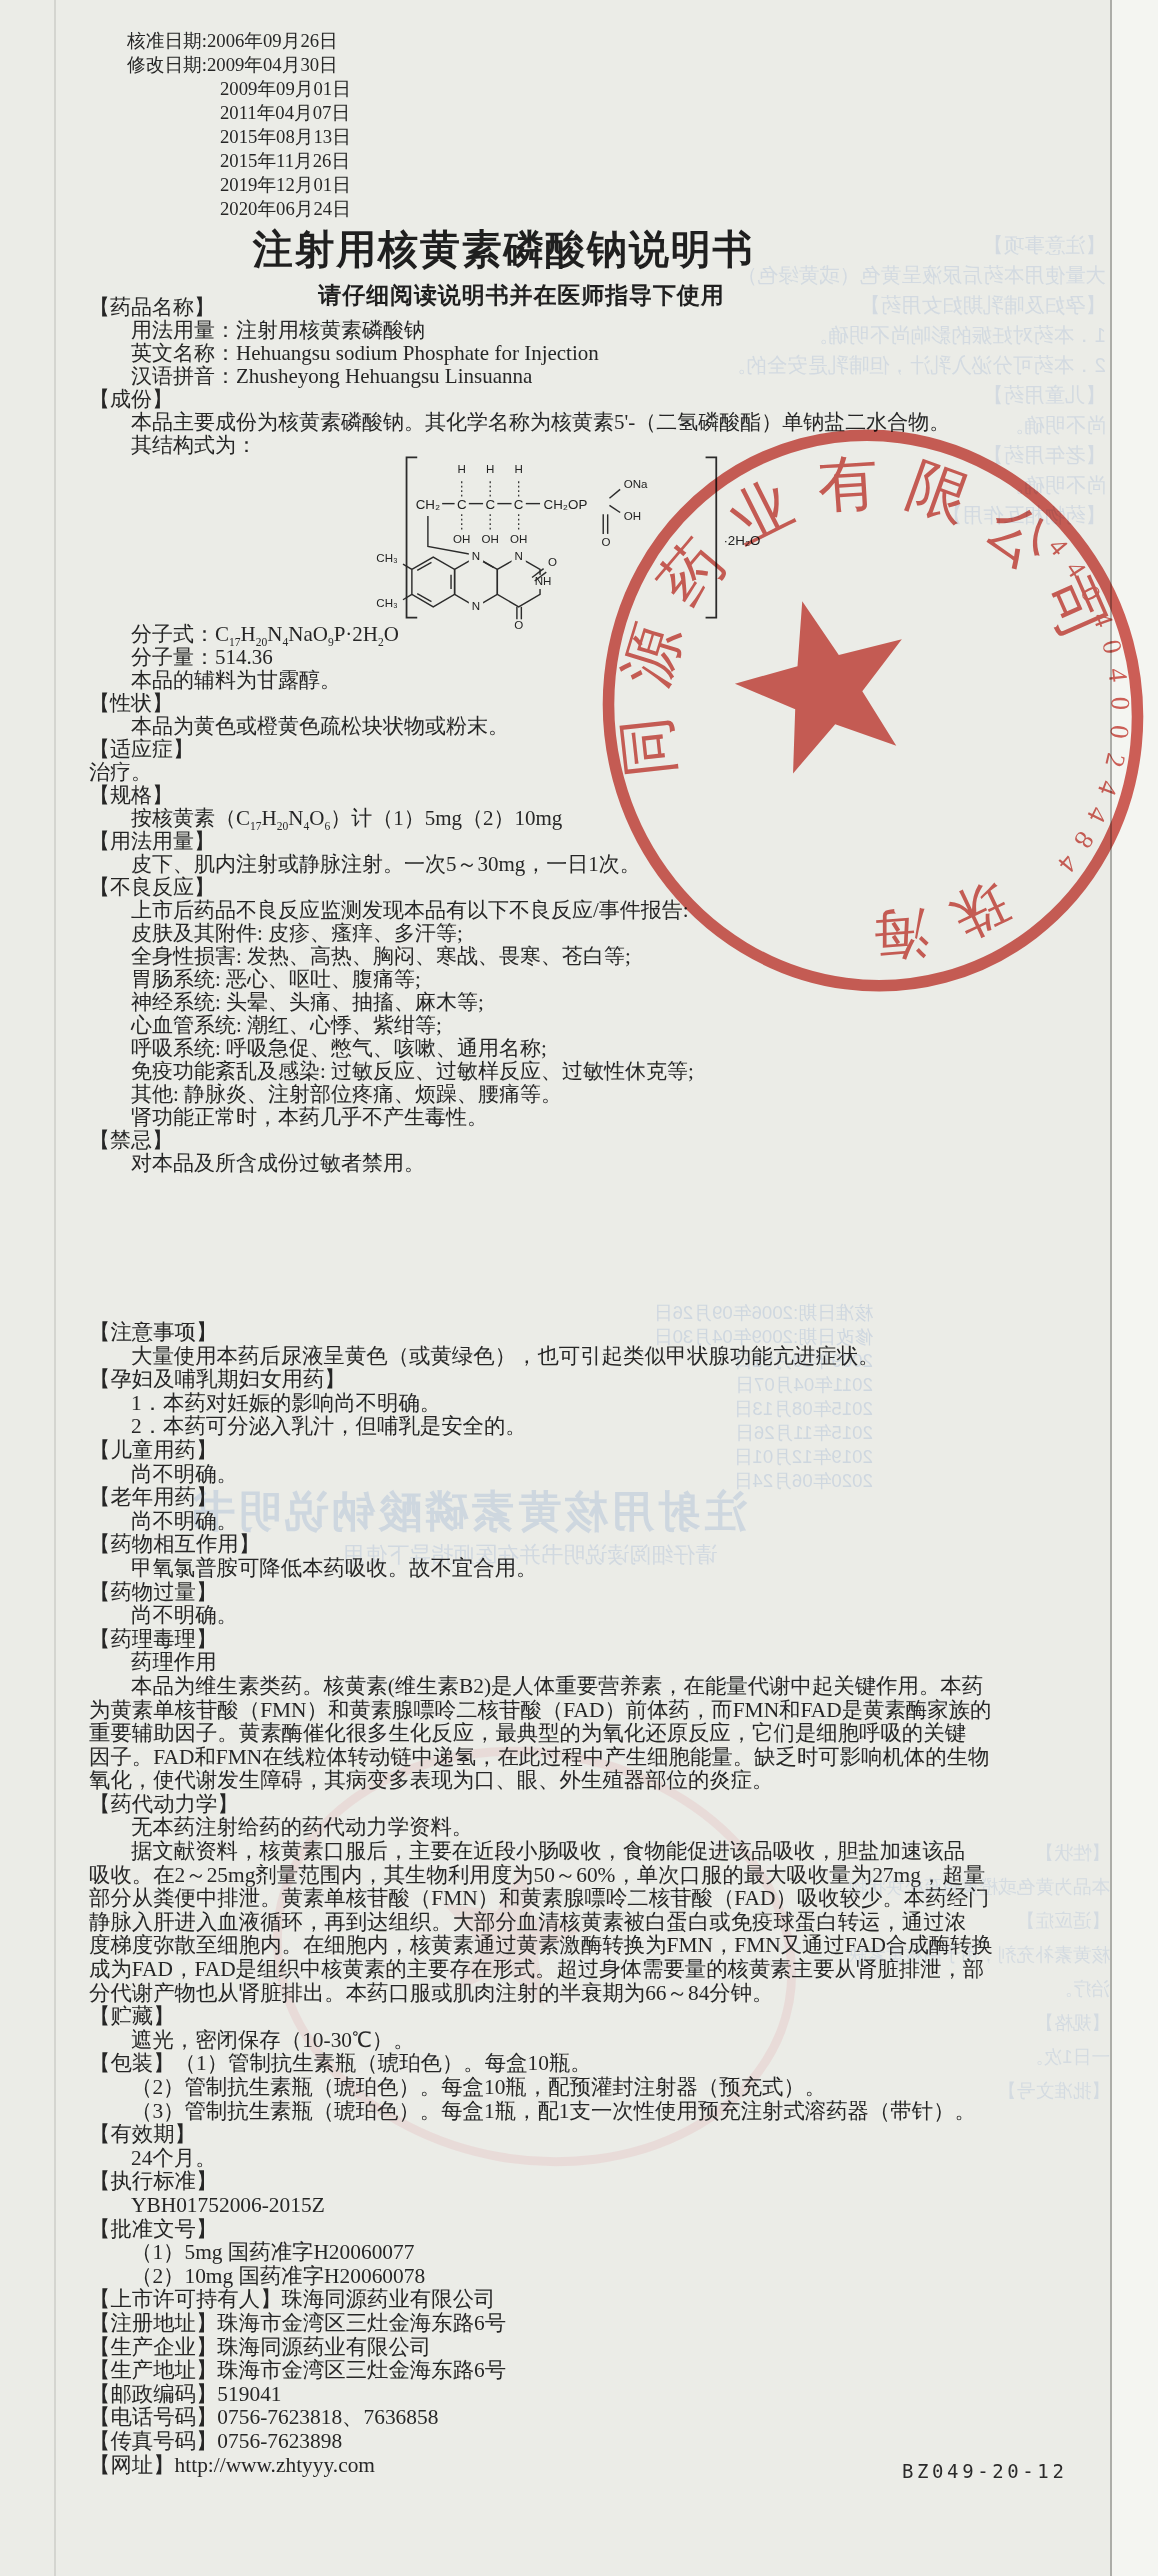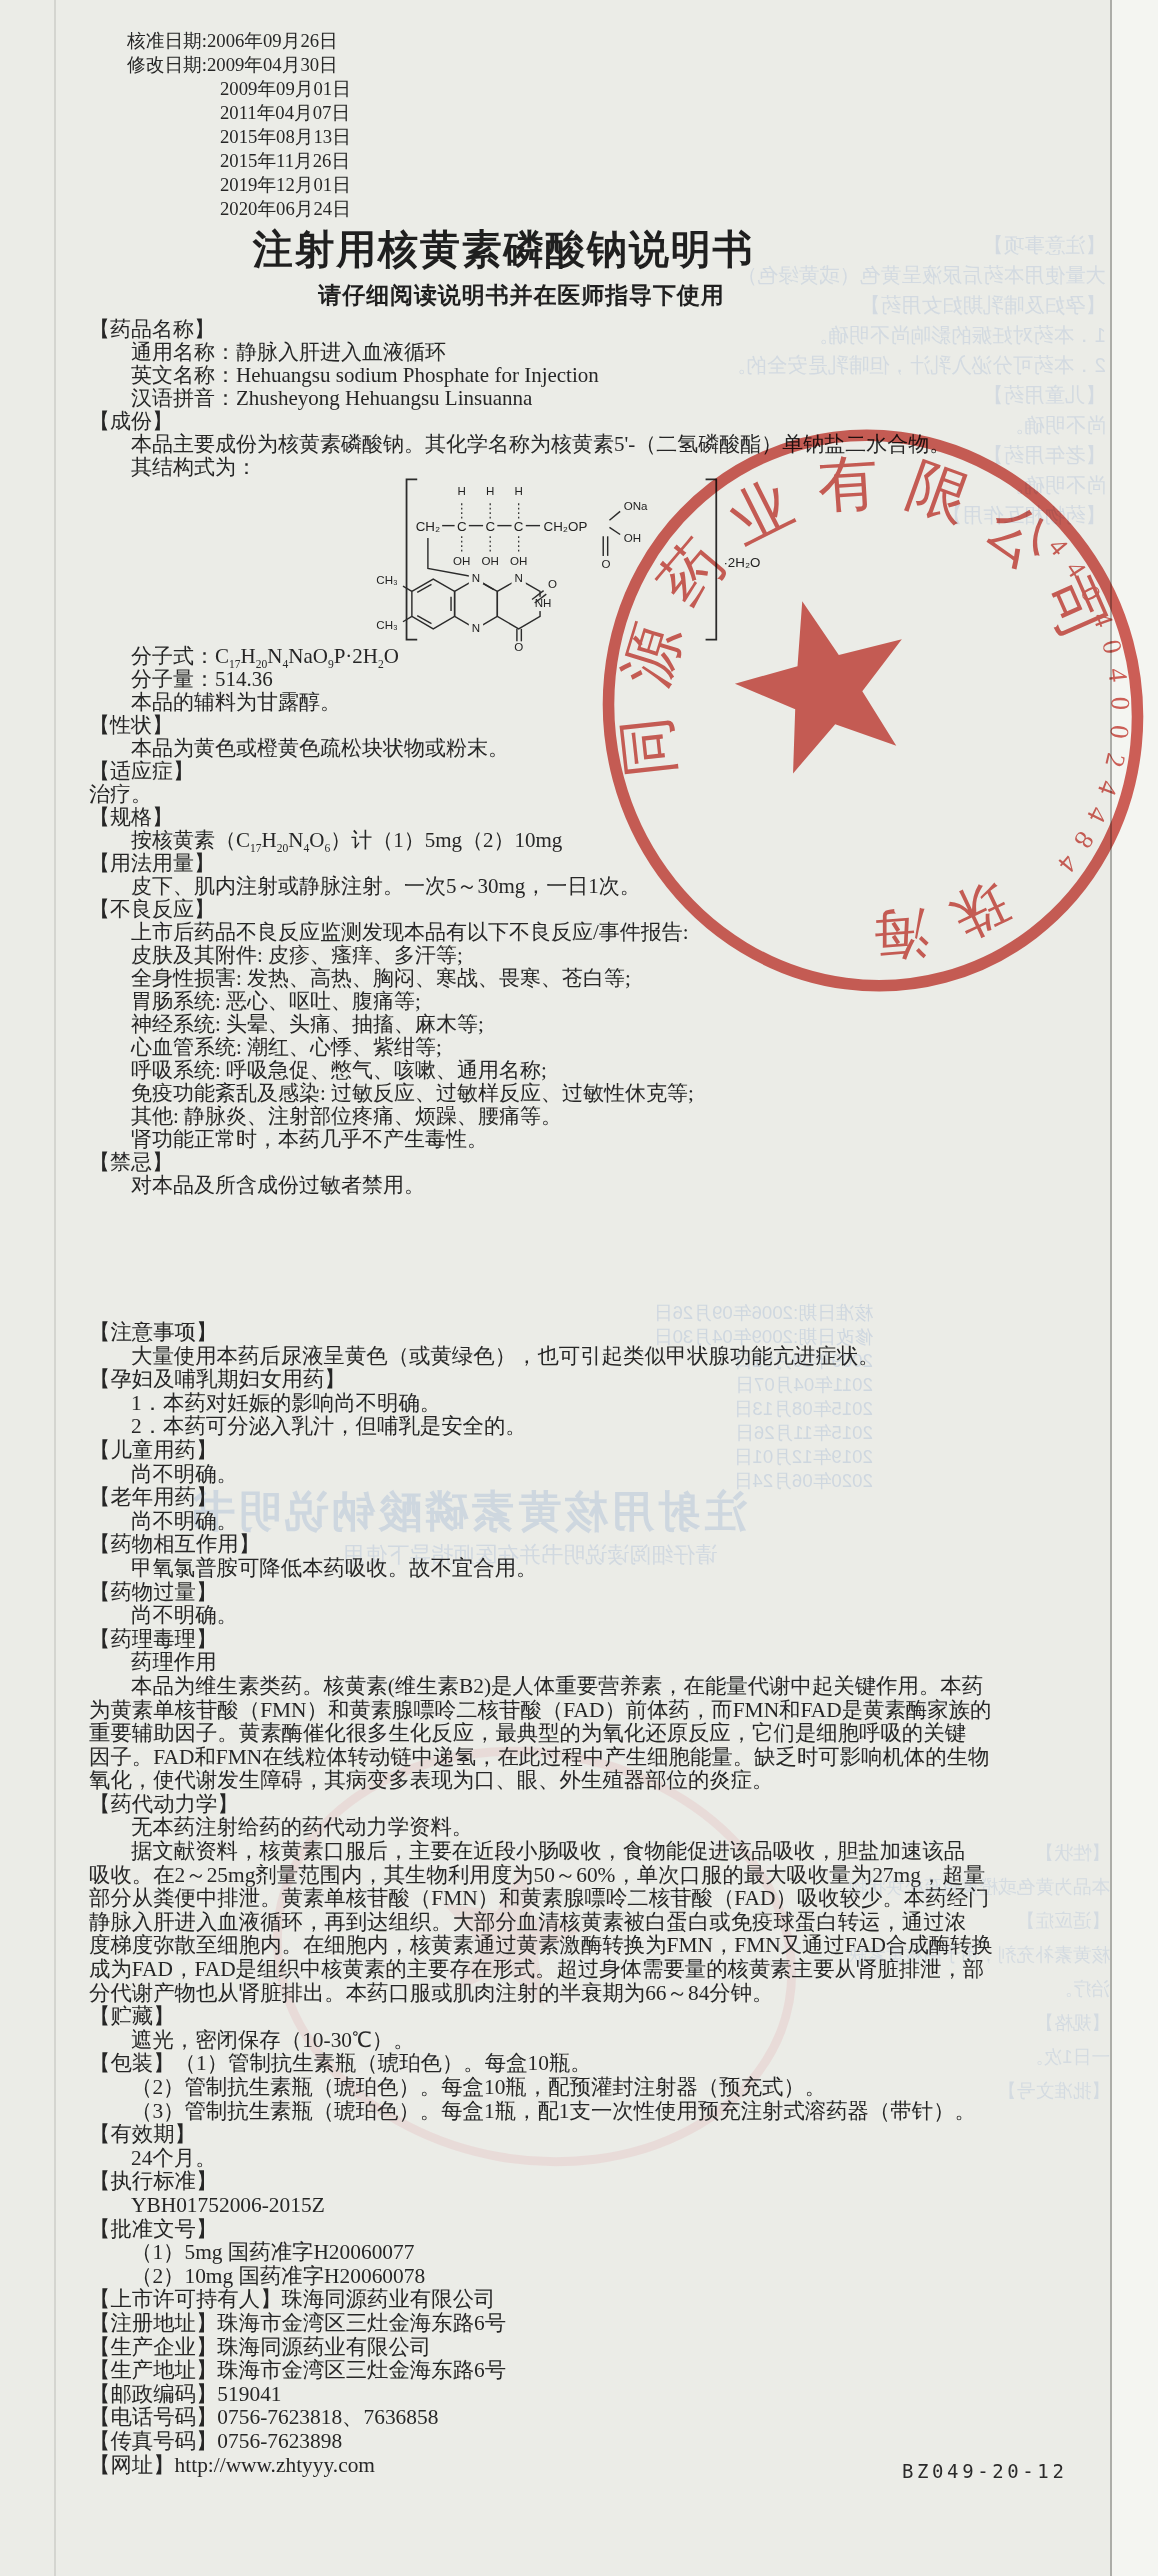--- a/index.html
+++ b/index.html
@@ -14,21 +14,21 @@
 
   .dates{position:absolute;left:127px;top:28.5px;font-size:18.7px;line-height:24px;white-space:nowrap;}
   .dates .d1{padding-left:93px;}
 
   .title{position:absolute;left:58px;top:225px;width:891px;margin:0;text-align:center;
     font-family:"Liberation Sans",sans-serif;font-weight:700;font-size:40px;line-height:48px;letter-spacing:1.8px;color:#1f1f1f;}
   .subtitle{position:absolute;left:58px;top:280px;width:927px;text-align:center;
     font-family:"Liberation Sans",sans-serif;font-weight:600;font-size:23px;letter-spacing:0.9px;color:#1f1f1f;}
 
   .flow{position:absolute;white-space:nowrap;}
-  #p1-flow{left:89px;top:318px;width:1021px;font-size:21px;line-height:23px;}
+  #p1-flow{left:89px;top:296px;width:1021px;font-size:21px;line-height:23px;}
   #p2-flow{left:89px;top:1321px;width:1021px;font-size:21.4px;line-height:23.6px;}
   .line{height:inherit;}
   .line.t{padding-left:42px;}
   .line sub{font-size:.55em;line-height:0;}
 
   .structure{position:relative;height:166px;}
   .structure svg{position:absolute;left:285px;top:-5.3px;}
   .chem-line{stroke:#2b2b2b;stroke-width:2;fill:none;}
   .chem-thin{stroke:#2b2b2b;stroke-width:1.6;fill:none;}
   .chem-dot{stroke:#2b2b2b;stroke-width:1.4;fill:none;stroke-dasharray:2,3;}
@@ -85,21 +85,21 @@
       <div class="line d1">2019年12月01日</div>
       <div class="line d1">2020年06月24日</div>
     </div>
 
   <h1 class="title">注射用核黄素磷酸钠说明书</h1>
   <div class="subtitle">请仔细阅读说明书并在医师指导下使用</div>
 
   <div class="flow" id="p1-flow">
     <div>
         <div class="line h">【药品名称】</div>
-        <div class="line t">通用名称：静脉入肝进入血液循环</div>
+        <div class="line t">用法用量：注射用核黄素磷酸钠</div>
         <div class="line t">英文名称：Hehuangsu sodium Phosphate for Injection</div>
         <div class="line t">汉语拼音：Zhusheyong Hehuangsu Linsuanna</div>
         <div class="line h">【成份】</div>
         <div class="line t">本品主要成份为核黄素磷酸钠。其化学名称为核黄素5'-（二氢磷酸酯）单钠盐二水合物。</div>
         <div class="line t">其结构式为：</div>
       </div>
 
     <div class="structure">
       <svg width="446" height="178" viewBox="0 0 500 200" style="font-size:23.5px">
         <g transform="translate(24,0)">

